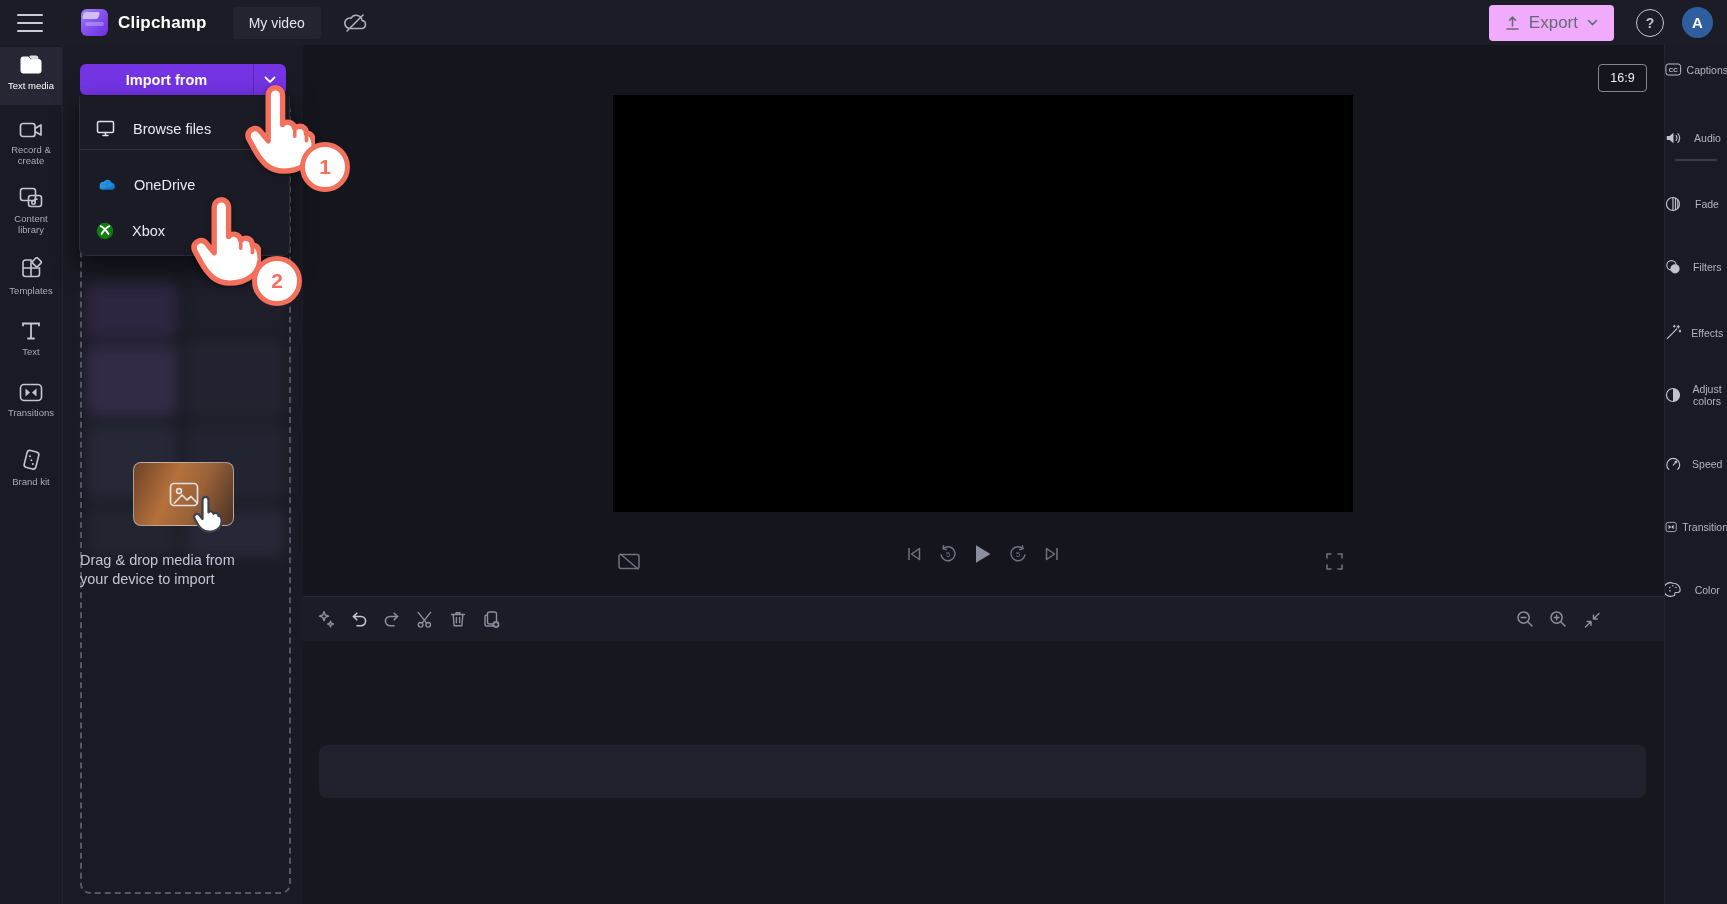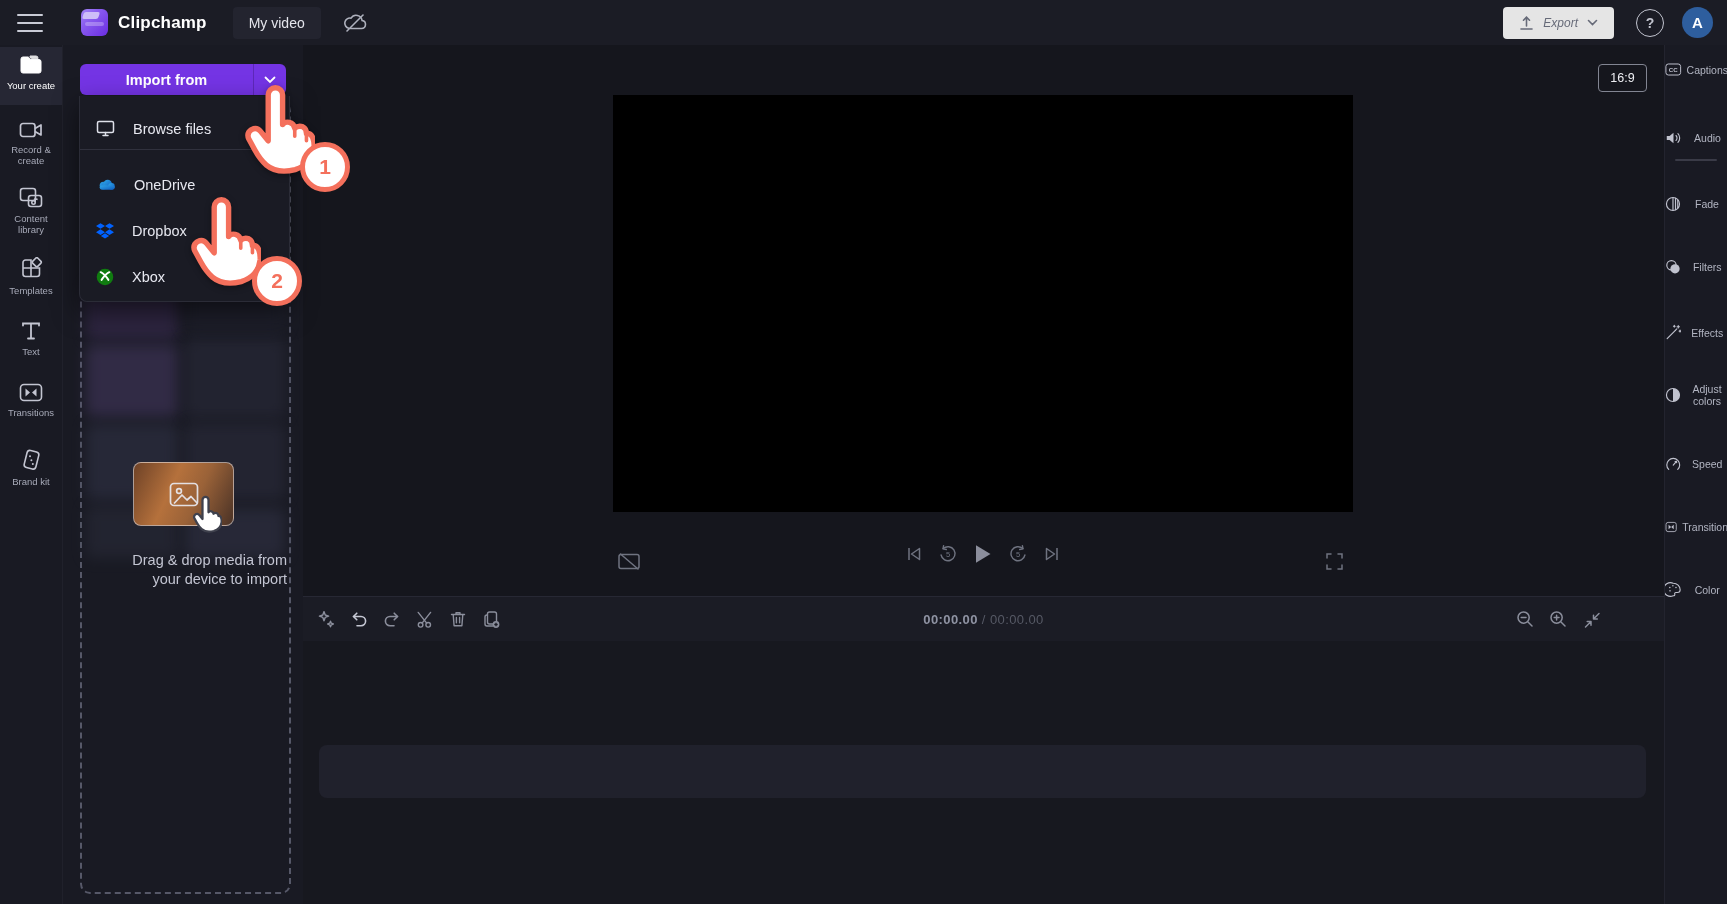--- a/index.html
+++ b/index.html
@@ -18,22 +18,22 @@
              background:linear-gradient(135deg,#a488f5 0%,#8a5cf0 35%,#6a2ce0 100%);position:relative;overflow:hidden;}
   .logo-mark::before{content:"";position:absolute;left:2px;top:3px;width:16px;height:7px;
              background:#cdbdf8;border-radius:2px;transform:skewX(-18deg);}
   .logo-mark::after{content:"";position:absolute;left:4px;top:13px;width:19px;height:4px;
              background:rgba(255,255,255,.28);border-radius:2px;}
   .app-name{margin-left:10px;font-size:17px;font-weight:700;color:#ffffff;letter-spacing:.2px;}
   .project-chip{margin-left:26px;background:#23242f;border-radius:4px;padding:8px 16px;
              font-size:14px;color:#e4e5ec;cursor:pointer;}
   .cloudoff{margin-left:22px;}
   .topbar-right{position:absolute;right:0;top:0;height:45px;display:flex;align-items:center;}
-  .export-btn{display:flex;align-items:center;gap:9px;background:#e5e5e5;border-radius:4px;
-             padding:8px 16px;color:#666a78;font-size:12px;cursor:default;font-style:italic;}
+  .export-btn{display:flex;align-items:center;gap:9px;background:#f0abfc;border-radius:4px;
+             padding:8px 16px;color:#666a78;font-size:17px;cursor:default;}
   .help-btn{width:26px;height:26px;border-radius:50%;border:1.6px solid #c2c4cf;color:#c2c4cf;
              display:flex;align-items:center;justify-content:center;font-size:14px;font-weight:700;
              margin-left:22px;cursor:pointer;}
   .avatar{width:31px;height:31px;border-radius:50%;background:#2e5e9e;color:#fff;font-size:15px;
              font-weight:700;display:flex;align-items:center;justify-content:center;
              margin-left:18px;margin-right:14px;cursor:pointer;}
 
   
   .leftnav{position:absolute;left:0;top:45px;width:62px;height:859px;background:#191a23;}
   .nav-item{position:absolute;left:0;width:62px;display:flex;flex-direction:column;align-items:center;
@@ -51,21 +51,21 @@
   .import-label{flex:1;text-align:center;color:#ffffff;font-size:14.5px;font-weight:700;}
   .import-chevron{width:32px;height:31px;border-left:1px solid #5d28b8;display:flex;
               align-items:center;justify-content:center;border-radius:0 6px 6px 0;cursor:pointer;}
   .dashed-zone{position:absolute;left:80px;top:101px;width:207px;height:789px;
               border:2px dashed #565868;border-radius:10px;}
   .thumb{position:absolute;filter:blur(7px);opacity:.5;border-radius:6px;}
   .drop-card{position:absolute;left:133px;top:462px;width:99px;height:62px;border-radius:8px;
              border:1.5px solid rgba(230,231,238,.55);
              background:linear-gradient(115deg,#6e4227 0%,#b5713c 38%,#9a6238 62%,#4a3226 100%);
              display:flex;align-items:center;justify-content:center;}
-  .drop-text{position:absolute;left:80px;top:551px;width:207px;text-align:right;
+  .drop-text{position:absolute;left:80px;top:551px;width:207px;text-align:left;
              color:#c3c5d2;font-size:14.5px;line-height:19px;}
 
   
   .dropdown{position:absolute;left:79px;top:96px;width:209px;background:#1a1b24;
             border:1px solid #2b2c37;border-top:none;border-radius:0 0 8px 8px;z-index:5;
             box-shadow:0 10px 26px rgba(0,0,0,.55);padding-bottom:7px;}
   .dd-row{display:flex;align-items:center;gap:18px;padding:12px 0 0 16px;height:34px;
           font-size:14.5px;color:#e7e8f0;cursor:pointer;}
   .dd-row.first{height:41px;}
   .dd-divider{height:1px;background:#30313d;margin:0 0 6px 0;}
@@ -160,21 +160,21 @@
       <div class="avatar">A</div>
     </div>
   </div>
 
   <div class="leftnav">
     <div class="nav-item selected" style="top:2px;height:50px;">
       <svg width="24" height="20" viewBox="0 0 24 20" fill="#ffffff" stroke="none">
         <path d="M2 4a2 2 0 0 1 2-2h5.2L12 4.6h8A2 2 0 0 1 22 6.6V16a2 2 0 0 1-2 2H4a2 2 0 0 1-2-2Z"></path>
         <path d="M11 1h6a2 2 0 0 1 2 2v.6h-6.4L11 2Z" opacity=".85"></path>
       </svg>
-      <span class="nav-label">Your create</span>
+      <span class="nav-label">Text media</span>
     </div>
     <div class="nav-item" style="top:68px;height:58px;">
       <svg width="24" height="18" viewBox="0 0 24 18" fill="none" stroke-width="1.7">
         <rect x="1.5" y="2.5" width="14.5" height="13" rx="2.5"></rect>
           <path d="M16 7.5 22 4v10l-6-3.5" stroke-linejoin="round"></path>
       </svg>
       <span class="nav-label">Record &amp; create</span>
     </div>
     <div class="nav-item" style="top:134px;height:60px;">
       <svg width="24" height="21" viewBox="0 0 24 21" fill="none" stroke-width="1.6">
@@ -274,26 +274,20 @@
         <g fill="url(#odg)">
           <circle cx="9" cy="9" r="4.6"></circle>
             <circle cx="14" cy="7.4" r="5.2"></circle>
             <circle cx="18.6" cy="10" r="3.9"></circle>
           <rect x="4.4" y="9" width="18" height="5" rx="2.5"></rect>
         </g>
       </svg>
       <span>OneDrive</span>
     </div>
     <div class="dd-row">
-      <svg width="18" height="16" viewBox="0 0 24 21" fill="#0062ff">
-        <path d="M6 0 12 3.8 6 7.6 0 3.8Z M18 0 24 3.8 18 7.6 12 3.8Z M6 8.2 12 12 6 15.8 0 12Z M18 8.2 24 12 18 15.8 12 12Z M6.5 17 12 20.6 17.5 17 12 13.6Z"></path>
-      </svg>
-      <span>Dropbox</span>
-    </div>
-    <div class="dd-row">
       <svg width="18" height="18" viewBox="0 0 20 20">
         <circle cx="10" cy="10" r="9.2" fill="#107c10"></circle>
         <path d="M5.2 4.6c2.6 1.2 6 4.6 8.6 8.6M14.8 4.6c-2.6 1.2-6 4.6-8.6 8.6" stroke="#ffffff" stroke-width="2.1" fill="none" stroke-linecap="round"></path>
       </svg>
       <span>Xbox</span>
     </div>
   </div>
 
   <div class="edge-tab tab-left">‹</div>
   <div class="edge-tab tab-right">‹</div>
@@ -457,25 +451,20 @@
         </div>
         <div>
           <svg width="20" height="20" viewBox="0 0 20 20" fill="none" stroke="currentColor" stroke-width="1.4" stroke-linejoin="round">
             <rect x="6.5" y="3" width="9" height="12" rx="2"></rect>
               <path d="M6.5 6H6a2 2 0 0 0-2 2v7a2 2 0 0 0 2 2h6"></path>
             <circle cx="15" cy="15.5" r="3.4" fill="#8b8e9c" stroke="none"></circle>
             <path d="M15 13.8v3.4M13.3 15.5h3.4" stroke="#1b1c25" stroke-width="1.3"></path>
           </svg>
         </div>
       </div>
-      <div class="tl-time">
-        <span class="cur">00:00.00</span>
-        <span class="sep"> </span><span class="sep">/</span><span class="sep"> </span>
-        <span class="tot">00:00.00</span>
-      </div>
       <div class="tl-icons-right">
         <div>
           <svg width="20" height="20" viewBox="0 0 20 20" fill="none" stroke="currentColor" stroke-width="1.5" stroke-linecap="round">
             <circle cx="8.6" cy="8.6" r="5.6"></circle>
               <path d="M13 13l4 4M6.2 8.6h4.8"></path>
           </svg>
         </div>
         <div>
           <svg width="20" height="20" viewBox="0 0 20 20" fill="none" stroke="currentColor" stroke-width="1.5" stroke-linecap="round">
             <circle cx="8.6" cy="8.6" r="5.6"></circle>

